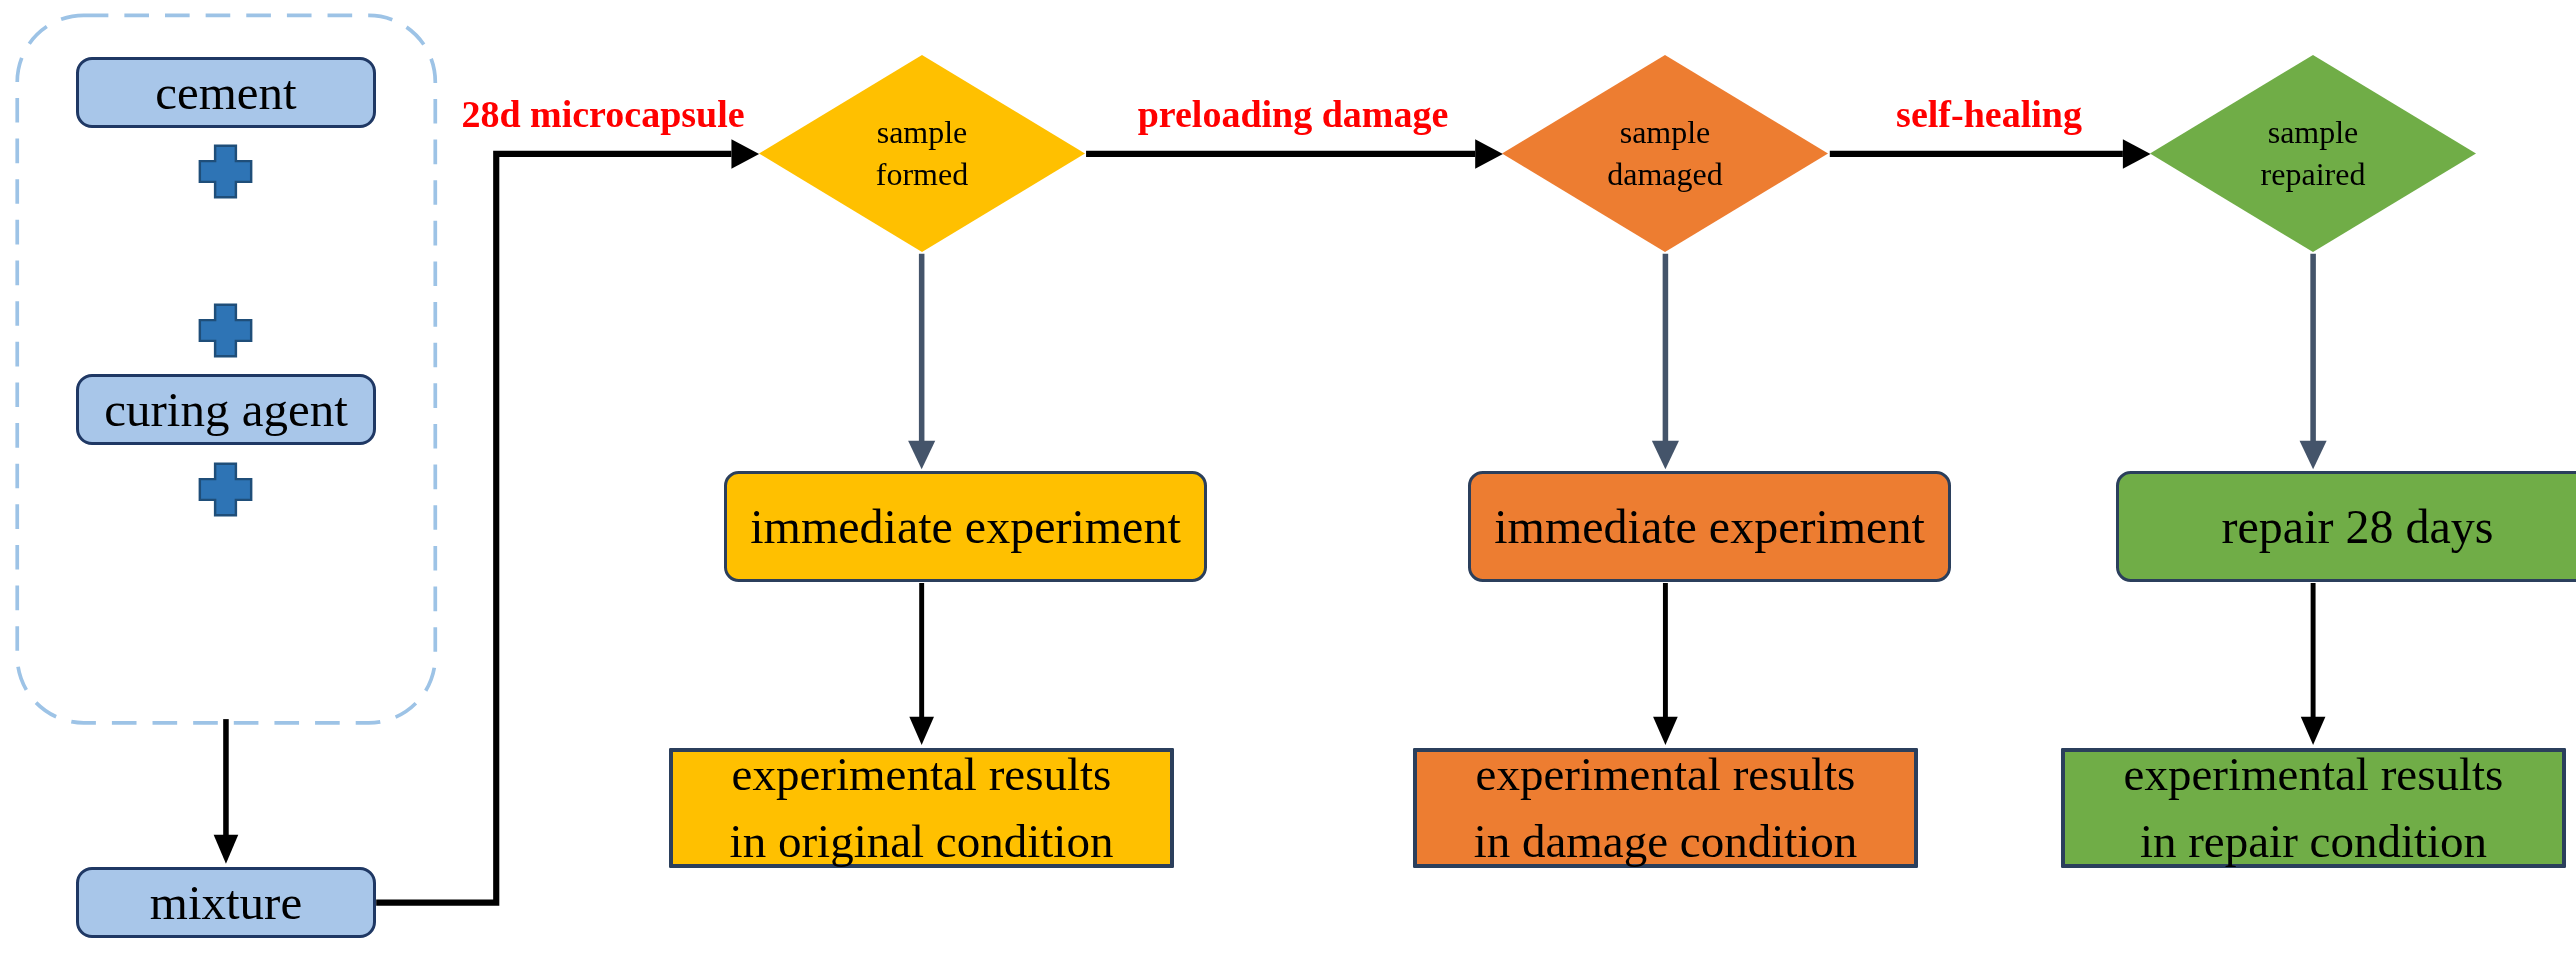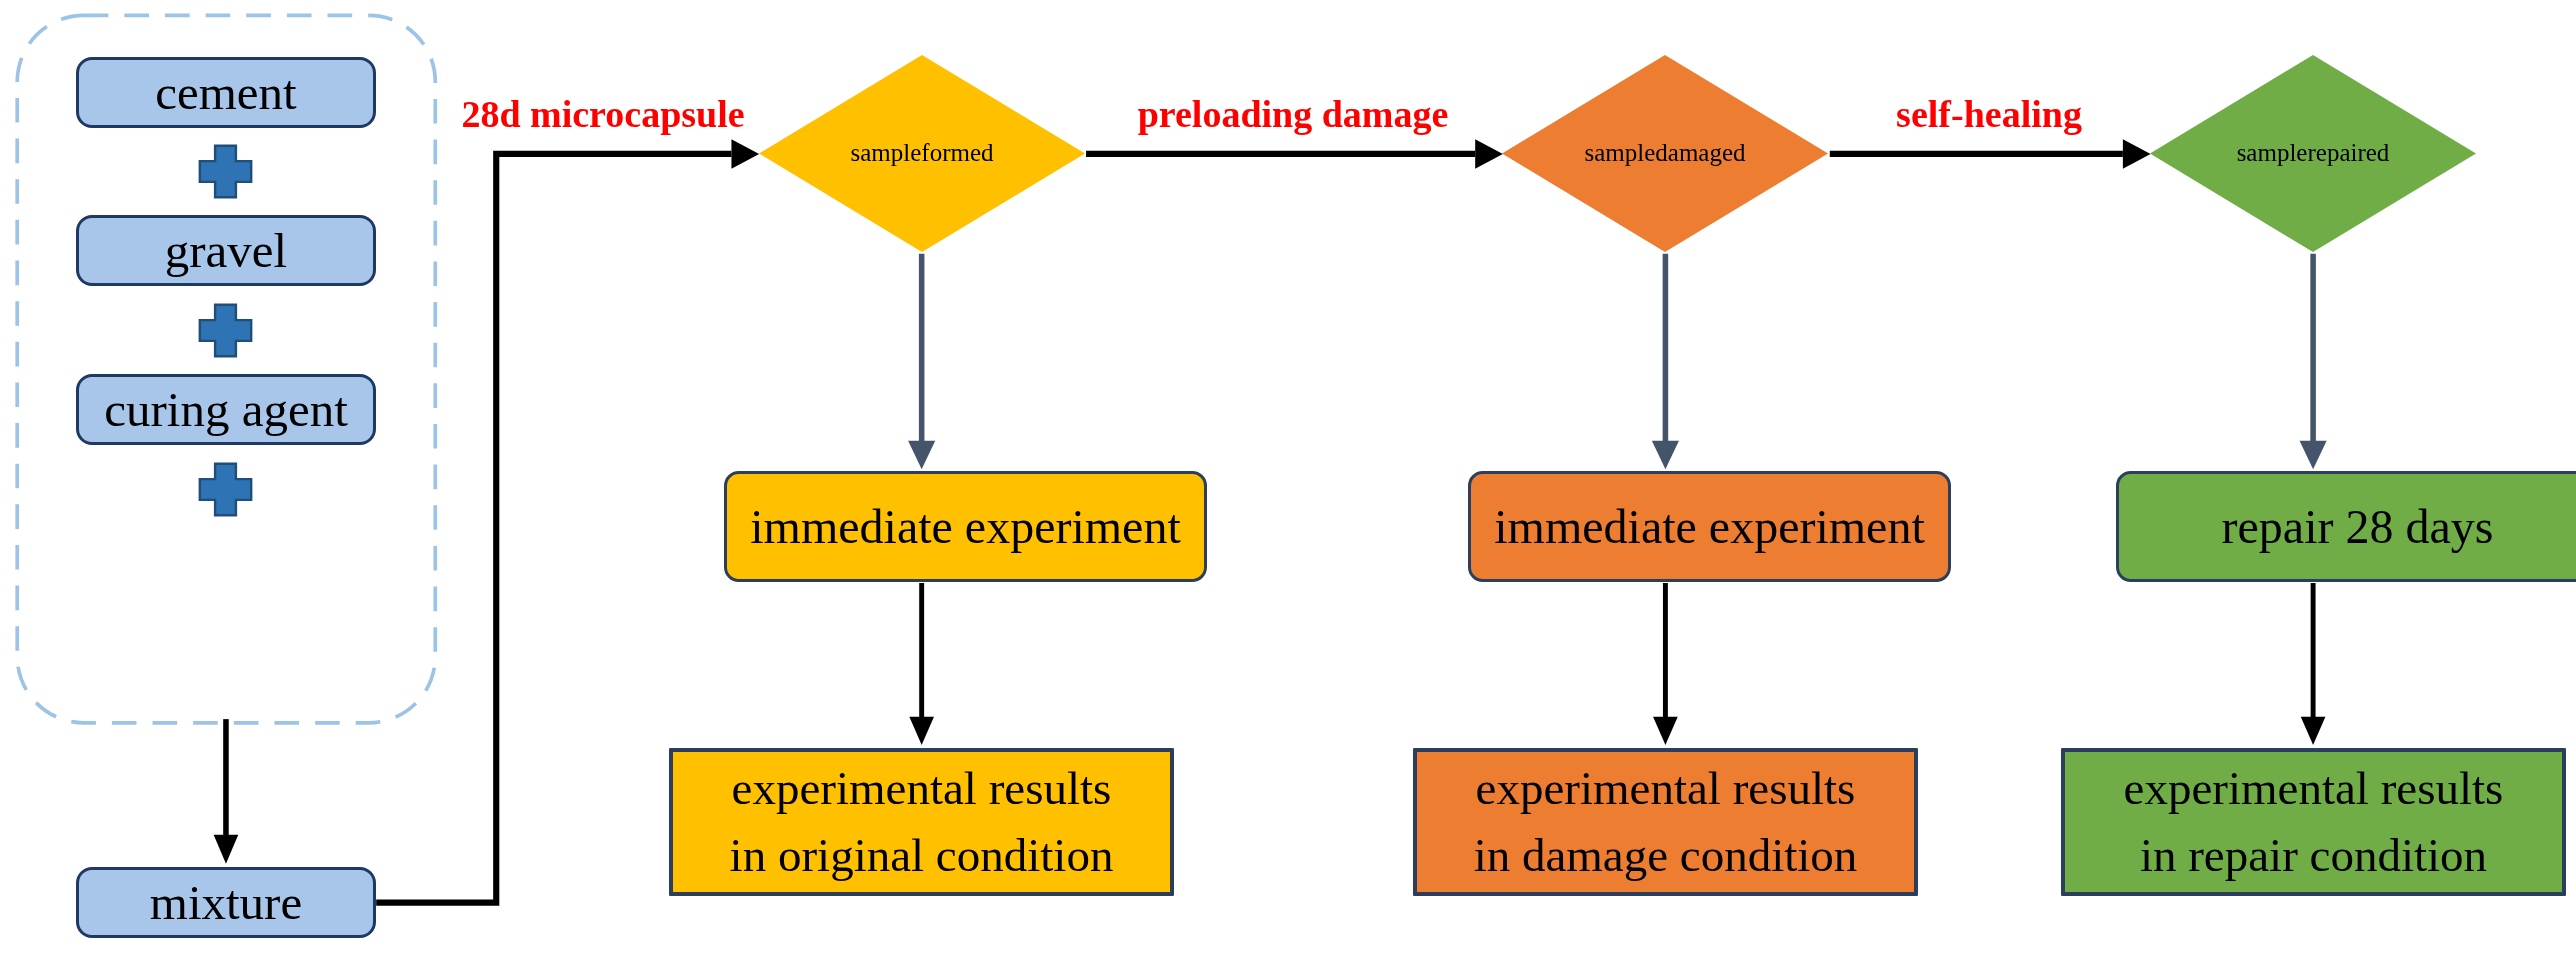--- a/index.html
+++ b/index.html
@@ -62,39 +62,40 @@
     color: #FF0000;
     z-index: 2;
     line-height: 1.1;
   }
   
   .diamond {
     top: 55px;
     width: 326px;
     height: 197px;
     clip-path: polygon(50% 0%, 100% 50%, 50% 100%, 0% 50%);
-    font-size: 25px;
+    flex-direction: column;
+    font-size: 32px;
     line-height: 1.3;
     text-align: right;
   }
   
   .action-box {
     top: 471px;
     width: 483px;
     height: 111px;
     border: 3.7px solid #2B3F5C;
     border-radius: 14.8px;
     font-size: 48px;
     margin-left: 44px;
   }
   
   .result-box {
     top: 748px;
     width: 505px;
-    height: 148px;
+    height: 120px;
     border: 4.3px solid #2B3F5C;
     border-radius: 1.2px;
     flex-direction: column;
     font-size: 47px;
     line-height: 1.42;
   }
   .fill-yellow { background: #FFC000; }
   .fill-orange { background: #ED7D31; }
   .fill-green  { background: #70AD47; }
 </style>
@@ -157,23 +158,20 @@
   <div class="node ingredient" style="top:57px">
     <span>cement</span>
   </div>
 
   <div class="plus-wrap" style="top:144px">
     <svg width="55" height="55" viewBox="0 0 90 90">
       <polygon points="28,3 62,3 62,28 87,28 87,62 62,62 62,87 28,87 28,62 3,62 3,28 28,28" fill="#2E74B5" stroke="#1F4E79" stroke-width="4"></polygon>
     </svg>
   </div>
 
-  <div class="node ingredient" style="top:215px">
-    <span>gravel</span>
-  </div>
 
   <div class="plus-wrap" style="top:303px">
     <svg width="55" height="55" viewBox="0 0 90 90">
       <polygon points="28,3 62,3 62,28 87,28 87,62 62,62 62,87 28,87 28,62 3,62 3,28 28,28" fill="#2E74B5" stroke="#1F4E79" stroke-width="4"></polygon>
     </svg>
   </div>
 
   <div class="node ingredient" style="top:374px">
     <span>curing agent</span>
   </div>

